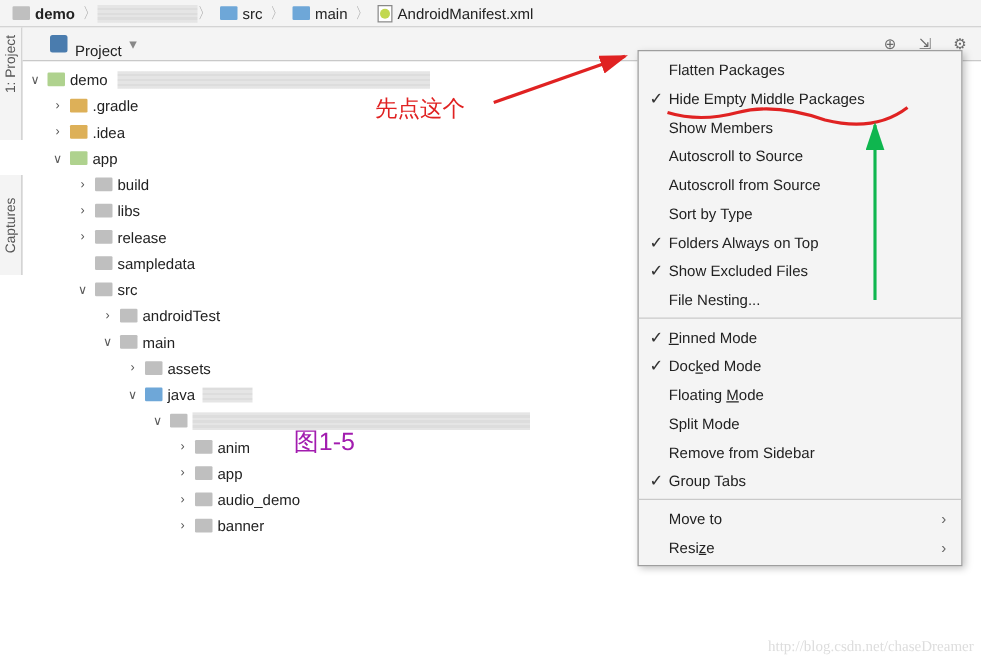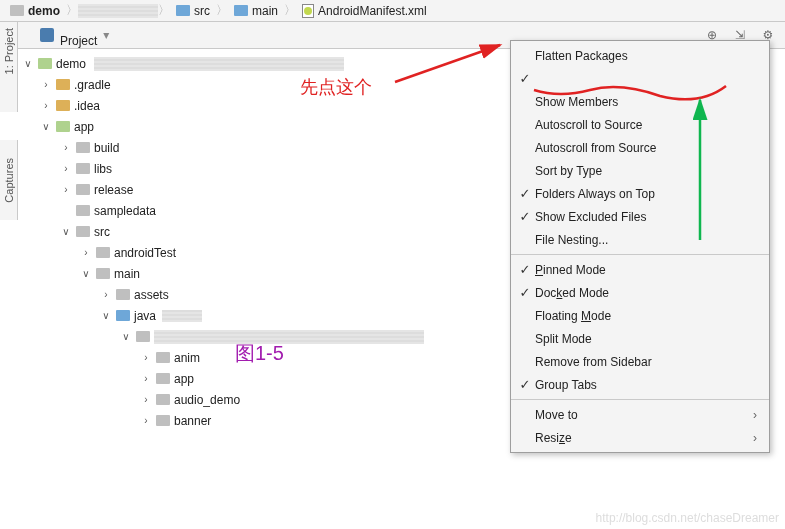--- a/index.html
+++ b/index.html
@@ -35,21 +35,21 @@
   .menu-item { display: flex; align-items: center; height: 23px; padding: 0 12px 0 4px; }
   .menu-item .check { width: 20px; text-align: center; color: #333; font-size: 13px; }
   .menu-item .lbl { flex: 1; }
   .menu-item .sub { color: #666; }
   .menu-sep { height: 1px; background: #c9c9c9; margin: 3px 0; }
   .anno { position: absolute; pointer-events: none; font-size: 18px; font-family: "Microsoft YaHei", sans-serif; }
   .anno.red { color: #e02222; }
   .anno.green { color: #0fb64f; }
   .anno.gray { color: #a21caf; font-size: 20px; }
   svg.anno-svg { position: absolute; left:0; top:0; pointer-events:none; z-index:60; }
-  .watermark { position:absolute; right:6px; bottom:4px; color:#ddd; font-size:12px; }
+  .watermark { position:absolute; right:6px; bottom:4px; color:#ddd; font-size:12px;font-family:Liberation Serif, serif; }
   u.hot { text-decoration: underline; }
 </style>
 </head>
 <body>
 
 <div class="breadcrumb">
   <div class="crumb">
     <span class="folder-icon gray"></span>
     <b>demo</b>
   </div>
@@ -184,20 +184,21 @@
     </div>
 </div>
 
 <div class="context-menu">
   <div class="menu-item">
       <span class="check"></span>
       <span class="lbl">Flatten Packages</span>
     </div>
   <div class="menu-item">
       <span class="check">✓</span>
+      <span class="lbl">Hide Empty Middle Packages</span>
     </div>
   <div class="menu-item">
       <span class="check"></span>
       <span class="lbl">Show Members</span>
     </div>
   <div class="menu-item">
       <span class="check"></span>
       <span class="lbl">Autoscroll to Source</span>
     </div>
   <div class="menu-item">

